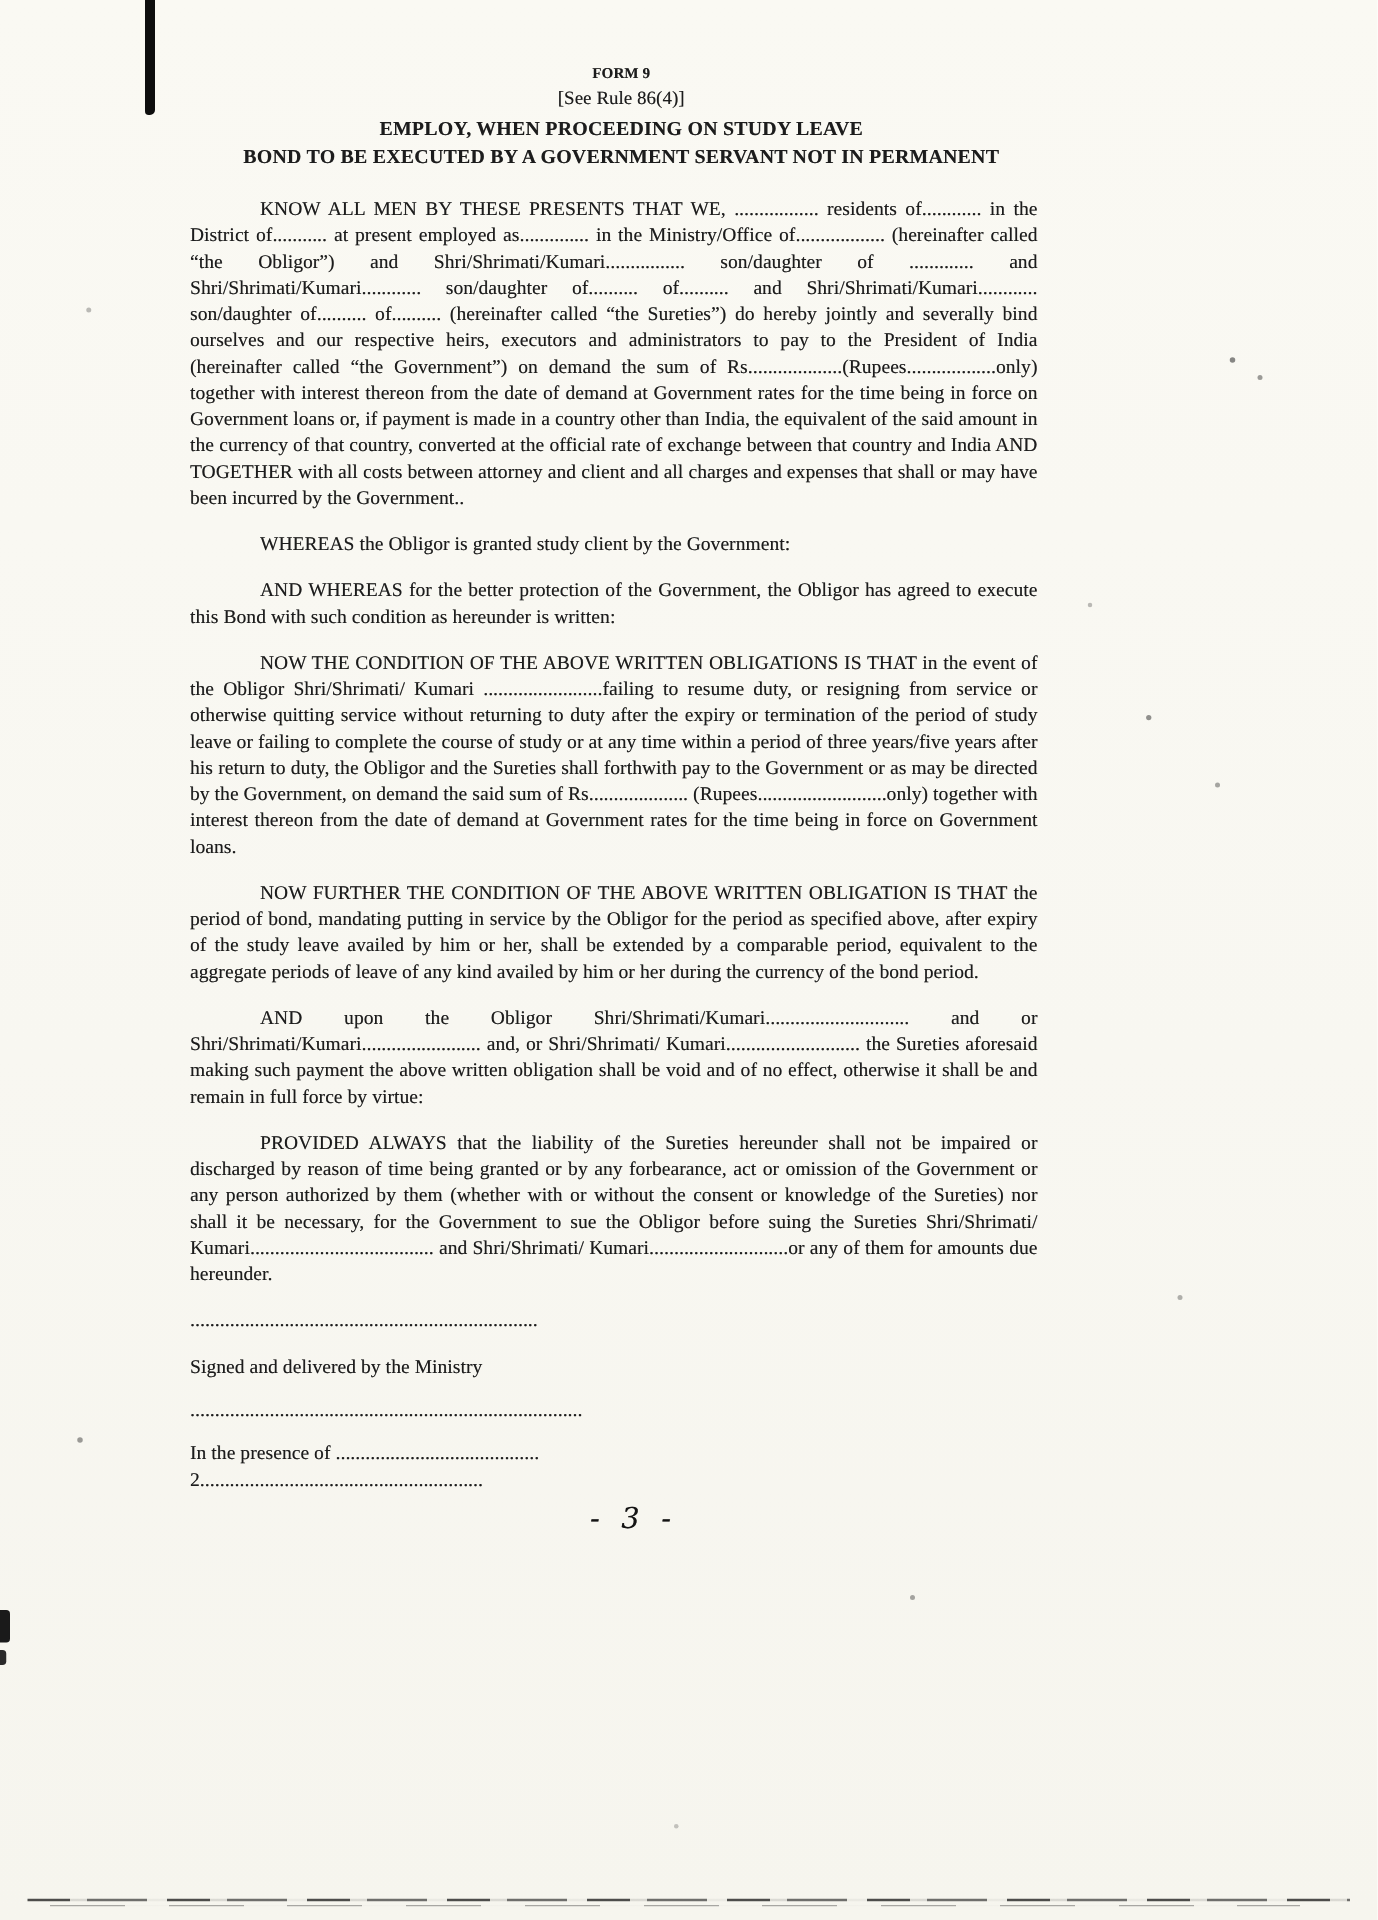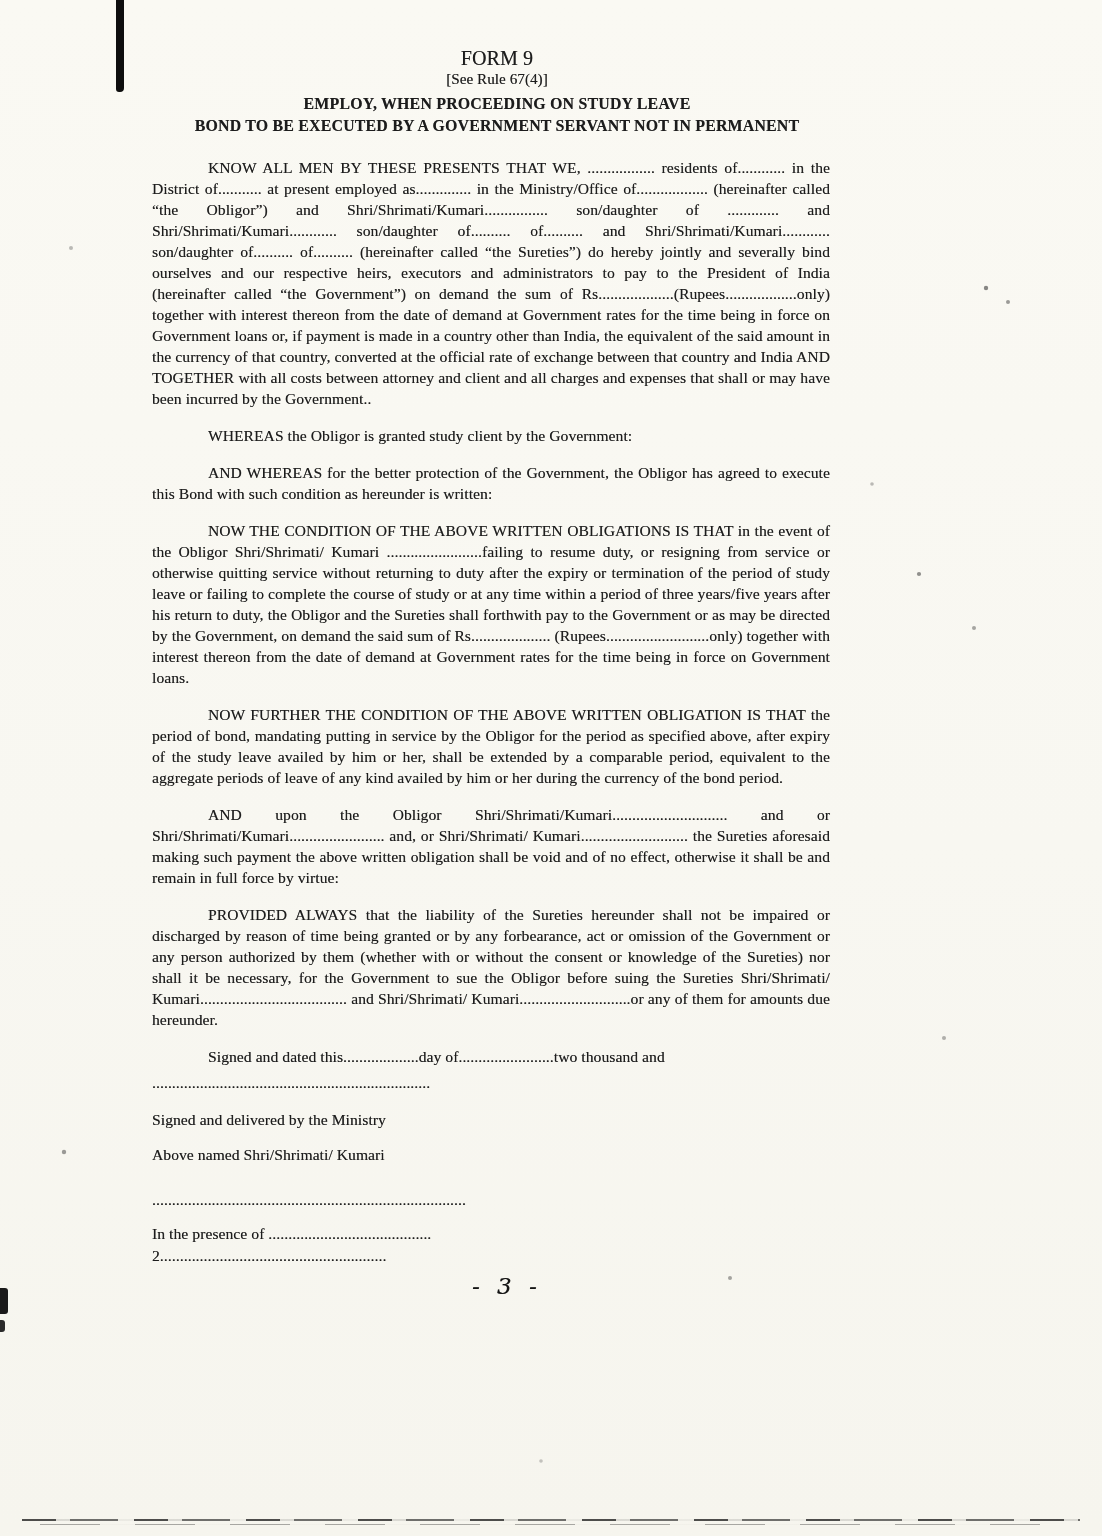--- a/index.html
+++ b/index.html
@@ -18,22 +18,22 @@
   .page {
     position: absolute;
     left: 152px;
     top: 48px;
     width: 690px;
     text-shadow: 0.2px 0 0.3px rgba(25,25,25,0.55);
     letter-spacing: 0.1px;
   }
   .hdr { text-align: center; margin-bottom: 20px; }
   .form-no {
-    font-size: 20px;
-    font-weight: normal;
+    font-size: 12px;
+    font-weight: bold;
     margin: 0;
     line-height: 20px;
   }
   .rule-ref {
     font-size: 15px;
     margin: 2px 0 4px 0;
     line-height: 19px;
   }
   .doc-title {
     font-size: 15.8px;
@@ -109,40 +109,38 @@
       540px 1460px 0 0.8px rgba(40,40,40,0.25);
   }
 </style>
 </head>
 <body>
 
 <div class="page">
 
   <div class="hdr">
     <p class="form-no">FORM 9</p>
-    <p class="rule-ref">[See Rule 67(4)]</p>
+    <p class="rule-ref">[See Rule 86(4)]</p>
     <p class="doc-title">EMPLOY, WHEN PROCEEDING ON STUDY LEAVE</p>
     <p class="doc-title">BOND TO BE EXECUTED BY A GOVERNMENT SERVANT NOT IN PERMANENT</p>
   </div>
 
   <div class="body-text">
     <p>KNOW ALL MEN BY THESE PRESENTS THAT WE, ................. residents of............ in the District of........... at present employed as.............. in the Ministry/Office of.................. (hereinafter called “the Obligor”) and Shri/Shrimati/Kumari................ son/daughter of ............. and Shri/Shrimati/Kumari............ son/daughter of.......... of.......... and Shri/Shrimati/Kumari............ son/daughter of.......... of.......... (hereinafter called “the Sureties”) do hereby jointly and severally bind ourselves and our respective heirs, executors and administrators to pay to the President of India (hereinafter called “the Government”) on demand the sum of Rs...................(Rupees..................only) together with interest thereon from the date of demand at Government rates for the time being in force on Government loans or, if payment is made in a country other than India, the equivalent of the said amount in the currency of that country, converted at the official rate of exchange between that country and India AND TOGETHER with all costs between attorney and client and all charges and expenses that shall or may have been incurred by the Government..</p>
     <p>WHEREAS the Obligor is granted study client by the Government:</p>
     <p>AND WHEREAS for the better protection of the Government, the Obligor has agreed to execute this Bond with such condition as hereunder is written:</p>
     <p>NOW THE CONDITION OF THE ABOVE WRITTEN OBLIGATIONS IS THAT in the event of the Obligor Shri/Shrimati/ Kumari ........................failing to resume duty, or resigning from service or otherwise quitting service without returning to duty after the expiry or termination of the period of study leave or failing to complete the course of study or at any time within a period of three years/five years after his return to duty, the Obligor and the Sureties shall forthwith pay to the Government or as may be directed by the Government, on demand the said sum of Rs.................... (Rupees..........................only) together with interest thereon from the date of demand at Government rates for the time being in force on Government loans.</p>
     <p>NOW FURTHER THE CONDITION OF THE ABOVE WRITTEN OBLIGATION IS THAT the period of bond, mandating putting in service by the Obligor for the period as specified above, after expiry of the study leave availed by him or her, shall be extended by a comparable period, equivalent to the aggregate periods of leave of any kind availed by him or her during the currency of the bond period.</p>
     <p>AND upon the Obligor Shri/Shrimati/Kumari............................. and or Shri/Shrimati/Kumari........................ and, or Shri/Shrimati/ Kumari........................... the Sureties aforesaid making such payment the above written obligation shall be void and of no effect, otherwise it shall be and remain in full force by virtue:</p>
     <p>PROVIDED ALWAYS that the liability of the Sureties hereunder shall not be impaired or discharged by reason of time being granted or by any forbearance, act or omission of the Government or any person authorized by them (whether with or without the consent or knowledge of the Sureties) nor shall it be necessary, for the Government to sue the Obligor before suing the Sureties Shri/Shrimati/ Kumari..................................... and Shri/Shrimati/ Kumari............................or any of them for amounts due hereunder.</p>
   </div>
 
   <div class="closing">
-    <p class="signed-dated">Signed and dated this...................day of........................two thousand and</p>
     <p class="cont-dots">......................................................................</p>
     <p class="signed-delivered">Signed and delivered by the Ministry</p>
-    <p class="above-named">Above named Shri/Shrimati/ Kumari</p>
     <p class="sig-dots">...............................................................................</p>
     <p class="presence">In the presence of .........................................</p>
     <p class="witness-2">2.........................................................</p>
     <p class="page-number">- 3 -</p>
   </div>
 
 </div>
 
 <div class="artifact bar-top-left"></div>
 <div class="artifact blob-left-1"></div>

